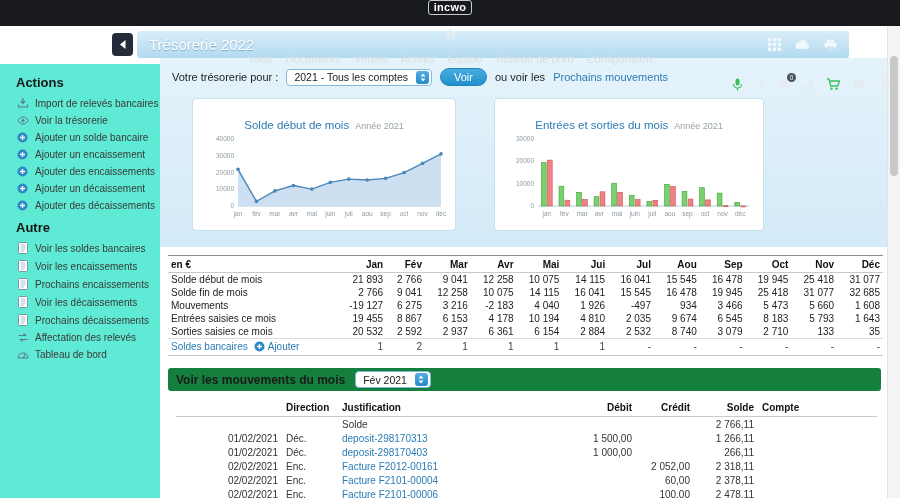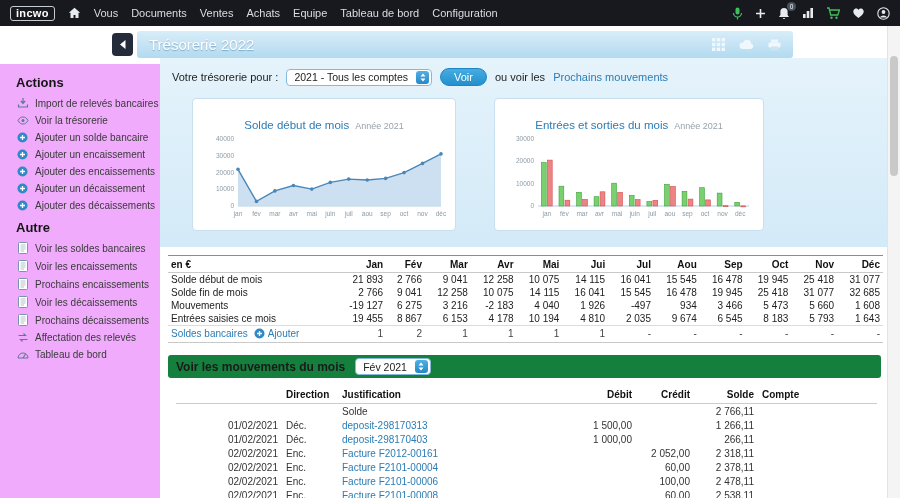--- a/index.html
+++ b/index.html
@@ -2,42 +2,42 @@
 <html><head>
 <meta charset="utf-8">
 <style>
   *{margin:0;padding:0;box-sizing:border-box;}
   html,body{width:900px;height:498px;overflow:hidden;background:#fff;
     font-family:"Liberation Sans",sans-serif;-webkit-font-smoothing:antialiased;}
   body{position:relative;}
 
   
   .navbar{position:absolute;top:0;left:0;width:900px;height:26px;background:#18181f;
-    display:flex;align-items:center;padding:0 10px;gap:13px;z-index:9;}
+    display:flex;align-items:center;padding:0 10px;gap:13px;z-index:9;flex-direction:column;}
   .logo{color:#fff;font-size:11px;font-weight:bold;border:1px solid #c7ccd3;border-radius:3px;
     padding:0px 5px 1px;letter-spacing:.3px;cursor:pointer;}
   .nav-ico{position:relative;display:flex;align-items:center;cursor:pointer;}
   .nav-menu{display:flex;gap:13px;align-items:center;}
   .nav-item{color:#d9dee3;font-size:11px;cursor:pointer;white-space:nowrap;}
   .nav-right{margin-left:auto;display:flex;align-items:center;gap:12px;}
   .badge{position:absolute;top:-5px;right:-6px;background:#49525f;color:#fff;font-size:6.5px;
     width:9px;height:9px;border-radius:50%;display:flex;align-items:center;justify-content:center;}
 
   
   .backbtn{position:absolute;left:112px;top:33px;width:21px;height:23px;background:#252c39;
     border-radius:4px;display:flex;align-items:center;justify-content:center;cursor:pointer;z-index:8;}
-  .hdr{position:absolute;left:137px;top:31px;width:656px;height:27px;border-radius:3px;
+  .hdr{position:absolute;left:137px;top:31px;width:712px;height:27px;border-radius:3px;
     background:linear-gradient(180deg,#d8edf9,#b2daf0);display:flex;align-items:center;
     padding:0 12px;z-index:8;}
   .hdr-title{color:#fff;font-size:15px;font-weight:400;text-shadow:0 1px 1px rgba(40,90,130,.4);}
   .hdr-icons{margin-left:auto;display:flex;gap:14px;align-items:center;}
   .hdr-icons span{cursor:pointer;display:flex;}
 
   
-  .sidebar{position:absolute;left:0;top:64px;width:160px;bottom:0;background:#f0abfc;
+  .sidebar{position:absolute;left:0;top:64px;width:160px;bottom:0;background:#5eead4;
     padding:2px 4px 0 16px;}
   .sb-h{font-size:13px;font-weight:bold;color:#161616;margin:9px 0 7px;}
   .sb-item{display:flex;align-items:center;gap:6px;margin-bottom:6px;font-size:10px;
     color:#3a3a3a;cursor:pointer;white-space:nowrap;}
   .sb-ico{display:flex;width:13px;justify-content:center;flex:0 0 13px;}
 
   
   .main{position:absolute;left:160px;top:58px;right:13px;bottom:0;background:#fff;overflow:hidden;}
   .bluezone{background:linear-gradient(180deg,#e5f3fb 0%,#d3eaf8 100%);padding:10px 8px 16px;}
   .toolbar{display:flex;align-items:center;gap:8px;font-size:11px;color:#1d1d1d;margin-left:4px;}
@@ -500,20 +500,35 @@
           <td class="">4 178</td>
           <td class="">10 194</td>
           <td class="">4 810</td>
           <td class="">2 035</td>
           <td class="">9 674</td>
           <td class="">6 545</td>
           <td class="">8 183</td>
           <td class="">5 793</td>
           <td class="">1 643</td>
         </tr>
+        <tr>
+          <td>Sorties saisies ce mois</td>
+          <td class="">20 532</td>
+          <td class="">2 592</td>
+          <td class="">2 937</td>
+          <td class="">6 361</td>
+          <td class="">6 154</td>
+          <td class="">2 884</td>
+          <td class="">2 532</td>
+          <td class="">8 740</td>
+          <td class="">3 079</td>
+          <td class="">2 710</td>
+          <td class="">133</td>
+          <td class="">35</td>
+        </tr>
         <tr class="bankrow">
           <td><span class="link">Soldes bancaires</span><span class="addplus">
               <svg width="11" height="11" viewBox="0 0 11 11">
                 <circle cx="5.5" cy="5.5" r="5" fill="#2f89c5"></circle>
                 <path d="M5.5 3v5M3 5.5h5" stroke="#fff" stroke-width="1.3"></path>
               </svg>
             </span><span class="link">Ajouter</span></td>
           <td>1</td>
           <td>2</td>
           <td>1</td>

